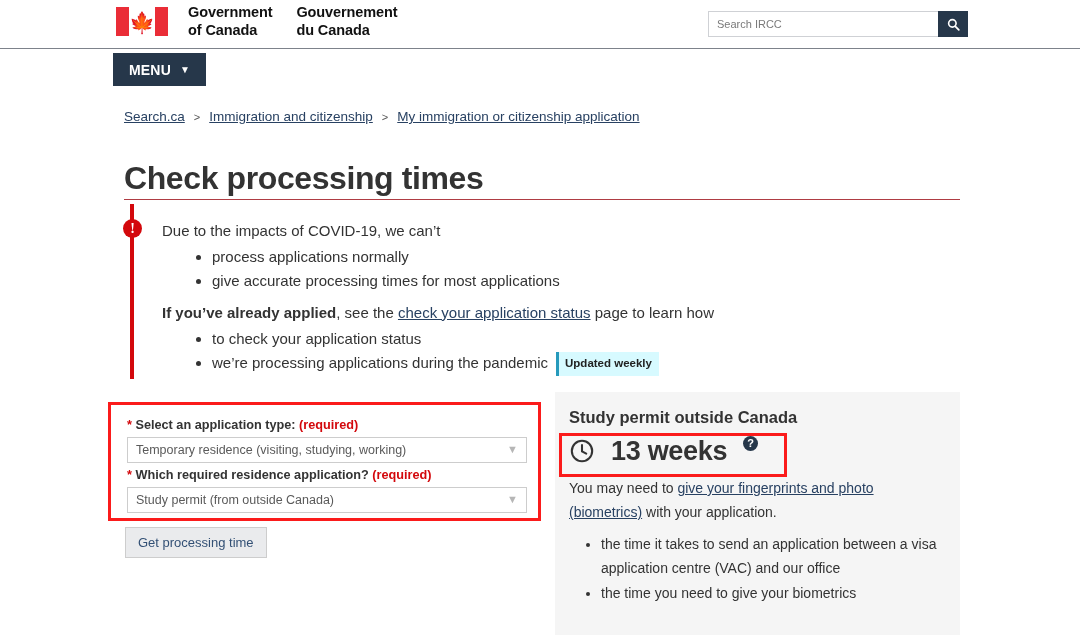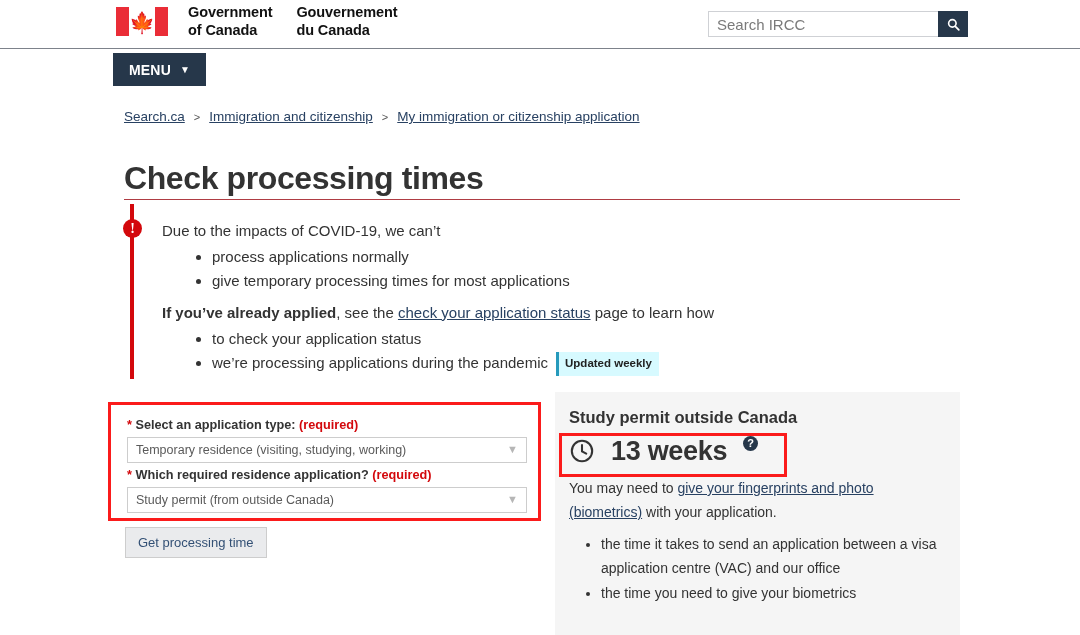--- a/index.html
+++ b/index.html
@@ -66,21 +66,21 @@
     right: 112px; top: 11px;
     display: flex;
     height: 26px;
   }
   .search-input {
     width: 230px;
     height: 26px;
     border: 1px solid #cfd1d5;
     border-right: none;
     padding: 0 8px;
-    font-size: 15px;
+    font-size: 11px;
     font-family: "Liberation Sans", sans-serif;
     color: #5c5c5c;
     background: #fff;
     outline: none;
   }
   .search-input::placeholder { color: #7a7a7a; }
   .search-btn {
     width: 30px; height: 26px;
     background: #26374a;
     border: none;
@@ -395,21 +395,21 @@
 <h1 class="page-title">Check processing times</h1>
 <div class="title-rule"></div>
 
 <section class="alert">
   <div class="alert-icon">!</div>
 
   <p class="lead">Due to the impacts of COVID-19, we can’t</p>
 
   <ul>
     <li>process applications normally</li>
-    <li>give temporary processing times for most applications</li>
+    <li>give accurate processing times for most applications</li>
   </ul>
 
   <p class="second-lead"><b>If you’ve already applied</b><span>, see the </span><a>check your application status</a><span> page to learn how</span></p>
 
   <ul>
     <li>to check your application status</li>
     <li><span>we’re processing applications during the pandemic</span><span class="badge-weekly">Updated weekly</span></li>
   </ul>
 </section>
 

